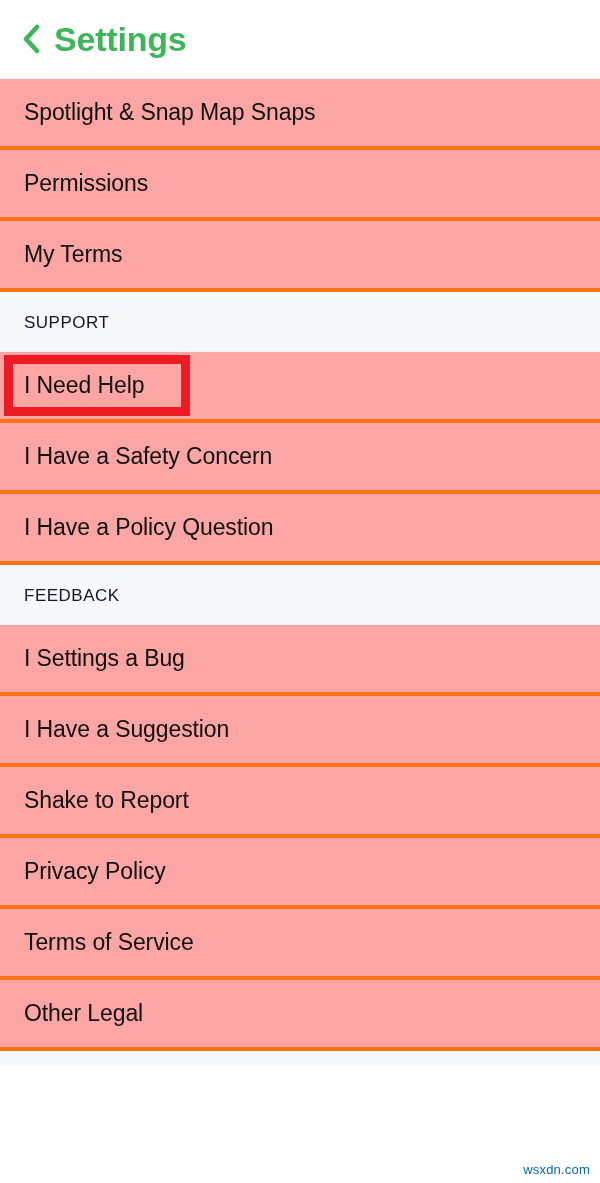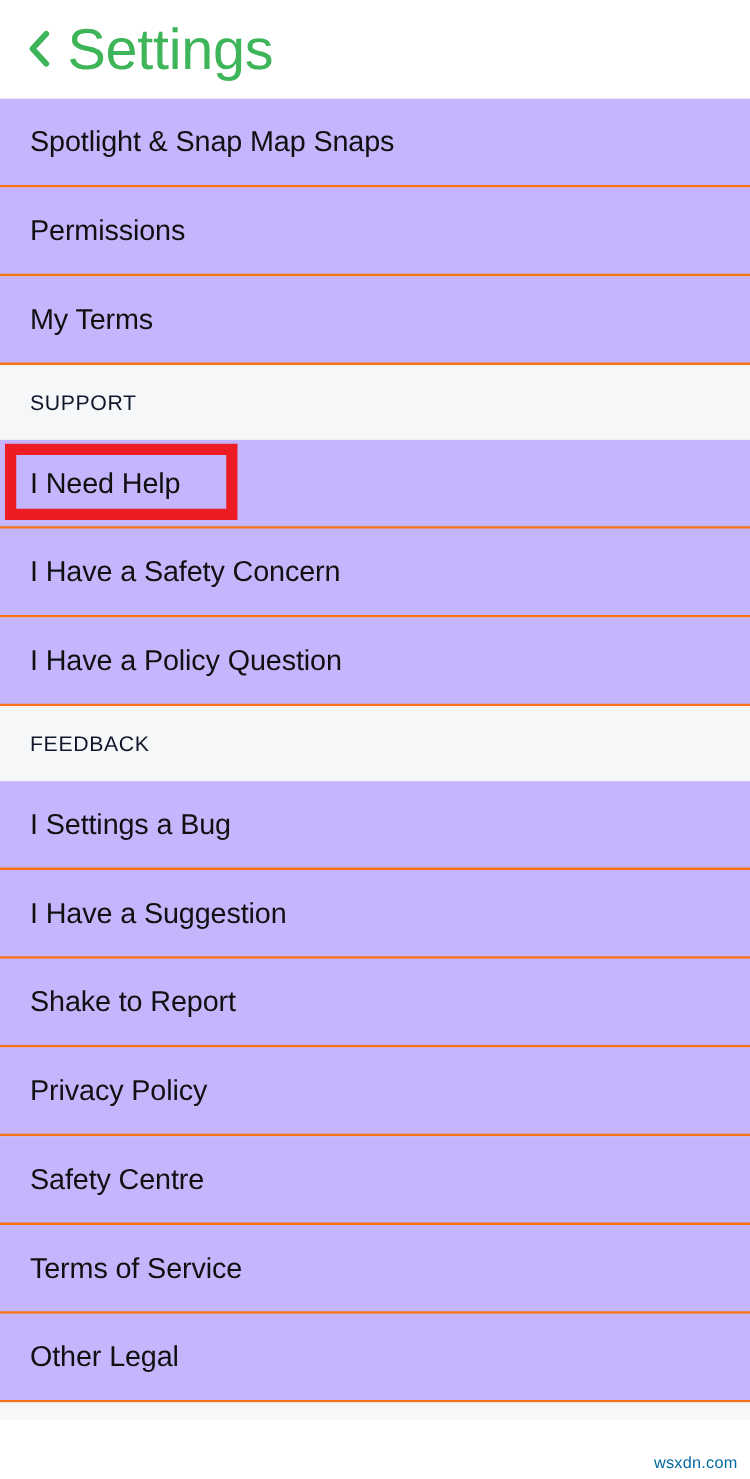--- a/index.html
+++ b/index.html
@@ -33,40 +33,40 @@
     width: 30px;
     height: 38px;
     display: flex;
     align-items: center;
     justify-content: center;
     flex: 0 0 auto;
     cursor: pointer;
   }
   .back-chevron svg { display: block; }
   .nav-title {
-    font-size: 46px;
-    font-weight: 400;
+    font-size: 34px;
+    font-weight: 700;
     color: #3DB558;
     letter-spacing: -0.2px;
     line-height: 1;
     margin-left: 8px;
     white-space: nowrap;
   }
 
   
   .settings-list { width: 100%; }
 
   .row {
     height: 71px;
     display: flex;
     align-items: center;
     padding-left: 24px;
     padding-right: 20px;
-    background: #c4b5fd;
-    border-bottom: 2px solid #f97316;
+    background: #fca5a5;
+    border-bottom: 4px solid #f97316;
     cursor: pointer;
   }
   .row-label {
     font-size: 23px;
     font-weight: 400;
     color: #101010;
     letter-spacing: -0.1px;
     line-height: 1.1;
     white-space: nowrap;
   }
@@ -166,23 +166,20 @@
       <div class="row">
         <span class="row-label">I Have a Suggestion</span>
       </div>
       <div class="row">
         <span class="row-label">Shake to Report</span>
       </div>
       <div class="row">
         <span class="row-label">Privacy Policy</span>
       </div>
       <div class="row">
-        <span class="row-label">Safety Centre</span>
-      </div>
-      <div class="row">
         <span class="row-label">Terms of Service</span>
       </div>
       <div class="row">
         <span class="row-label">Other Legal</span>
       </div>
     </div>
 
   <div class="bottom-band"></div>
 
   <div class="annotation-box"></div>

